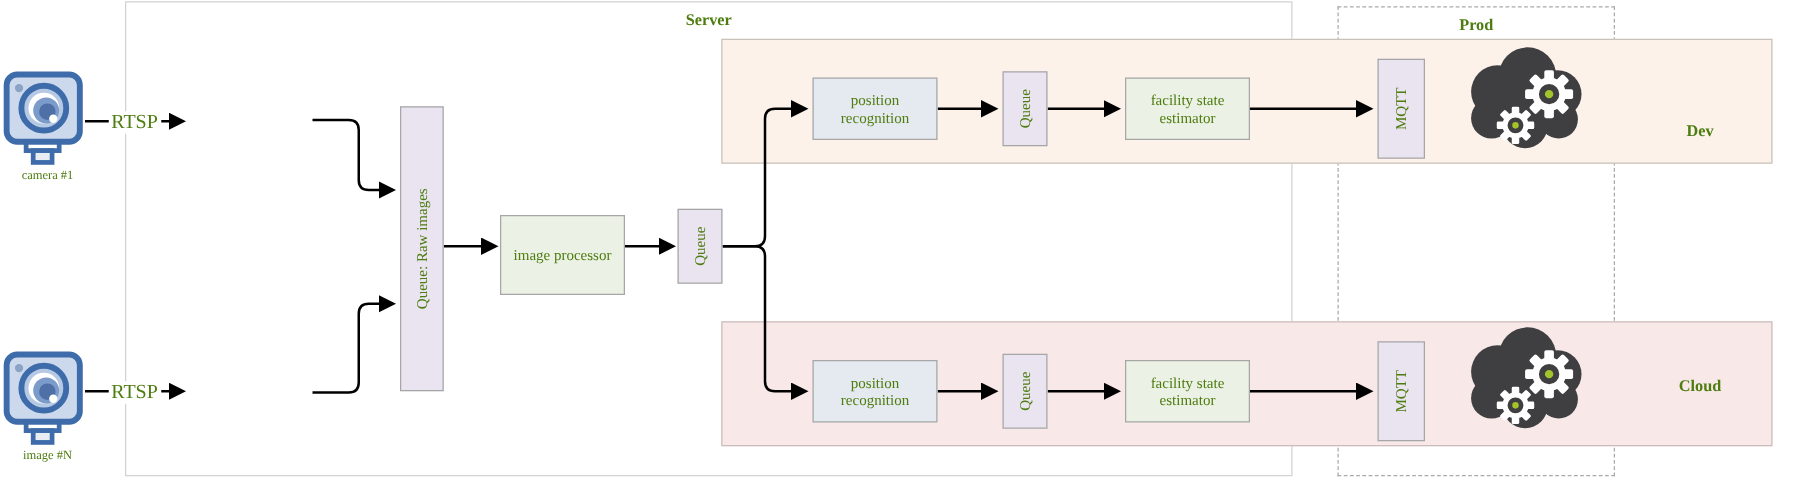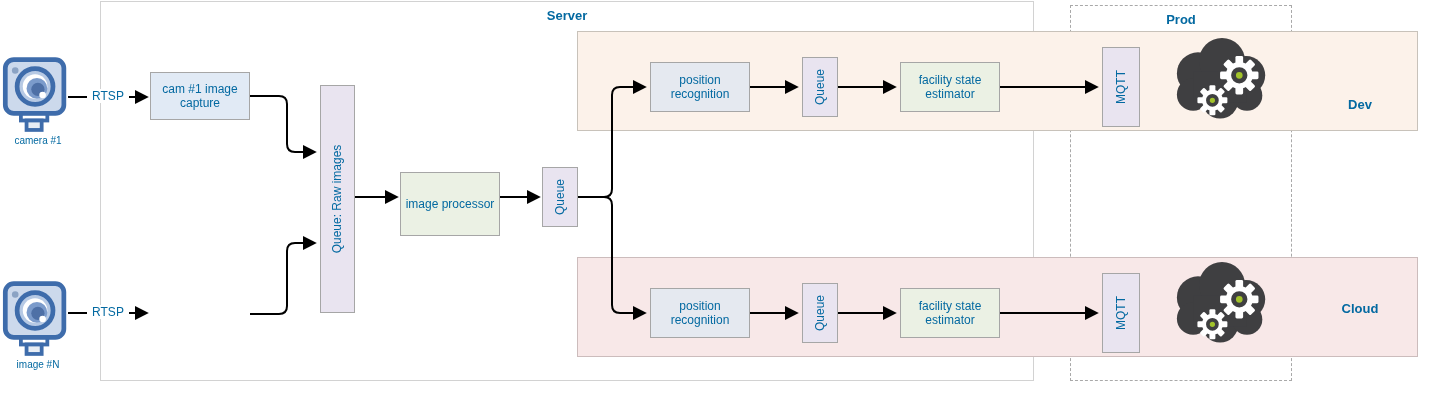--- a/index.html
+++ b/index.html
@@ -1,18 +1,18 @@
 <!DOCTYPE html>
 <html><head>
 <meta charset="utf-8">
 <style>
   html,body{margin:0;padding:0;background:#ffffff;}
   .stage{
     position:relative;width:1438px;height:400px;background:#ffffff;overflow:hidden;
-    font-family:Liberation Sans, sans-serif;color:#0369a1;
+    font-family:Liberation Serif, serif;color:#4d7c0f;
   }
   
   .server-box{position:absolute;left:100px;top:1px;width:934px;height:380px;
     border:1px solid #d2d2d2;background:#ffffff;box-sizing:border-box;}
   .cloud-box{position:absolute;left:1070px;top:5px;width:222px;height:376px;
     border:1px dashed #a9a9a9;background:#ffffff;box-sizing:border-box;}
   .container-title{position:absolute;top:6px;left:0;width:100%;text-align:center;
     font-weight:bold;font-size:13px;}
   
   .lane{position:absolute;left:577px;width:841px;height:100px;box-sizing:border-box;}
@@ -28,22 +28,22 @@
     font-size:12px;line-height:14px;padding:2px;}
   .node.blue{background:#e1eaf5;}
   .node.bluegray{background:#e5e9f0;}
   .node.green{background:#ebf1e4;}
   .node.lav{background:#e9e4f0;}
   .vnode span{transform:rotate(-90deg);white-space:nowrap;display:block;}
   
   svg.edges{position:absolute;left:0;top:0;width:1438px;height:400px;pointer-events:none;}
   svg.edges path.e{fill:none;stroke:#000;stroke-width:2;}
   
-  .proto-label{position:absolute;background:#ffffff;font-size:12px;padding:0 2px;
-    text-align:center;}
+  .proto-label{position:absolute;background:#ffffff;font-size:16px;padding:0 2px;
+    text-align:left;}
   .cam-label{position:absolute;font-size:10px;text-align:center;width:76px;}
   .cam-icon{position:absolute;}
   .cloud-icon{position:absolute;}
 </style>
 </head>
 <body>
 
 <div class="stage">
 
   <div class="server-box">
@@ -101,23 +101,20 @@
     <circle cx="35" cy="32" r="13" fill="#ffffff"></circle>
     <circle cx="37" cy="34" r="11" fill="#7b9bcb"></circle>
     <circle cx="38" cy="35" r="7" fill="#4e70a6"></circle>
     <circle cx="43" cy="41" r="3.5" fill="#ffffff"></circle>
     <rect x="20" y="61" width="28" height="7" fill="#ffffff" stroke="#3e6cab" stroke-width="4"></rect>
     <rect x="26" y="68" width="16" height="10" fill="#e8edf4" stroke="#3e6cab" stroke-width="4"></rect>
   </svg>
   <div class="cam-label" style="left:0px;top:359px">image #N</div>
   <div class="proto-label" style="left:87px;top:305px;width:38px">RTSP</div>
 
-  <div class="node blue" style="left:150px;top:72px;width:100px;height:48px">
-    <span>cam #1 image capture</span>
-  </div>
   <div class="node lav vnode" style="left:320px;top:85px;width:35px;height:228px">
     <span>Queue: Raw images</span>
   </div>
   <div class="node green" style="left:400px;top:172px;width:100px;height:64px">
     <span>image processor</span>
   </div>
   <div class="node lav vnode" style="left:542px;top:167px;width:36px;height:60px">
     <span>Queue</span>
   </div>
 

